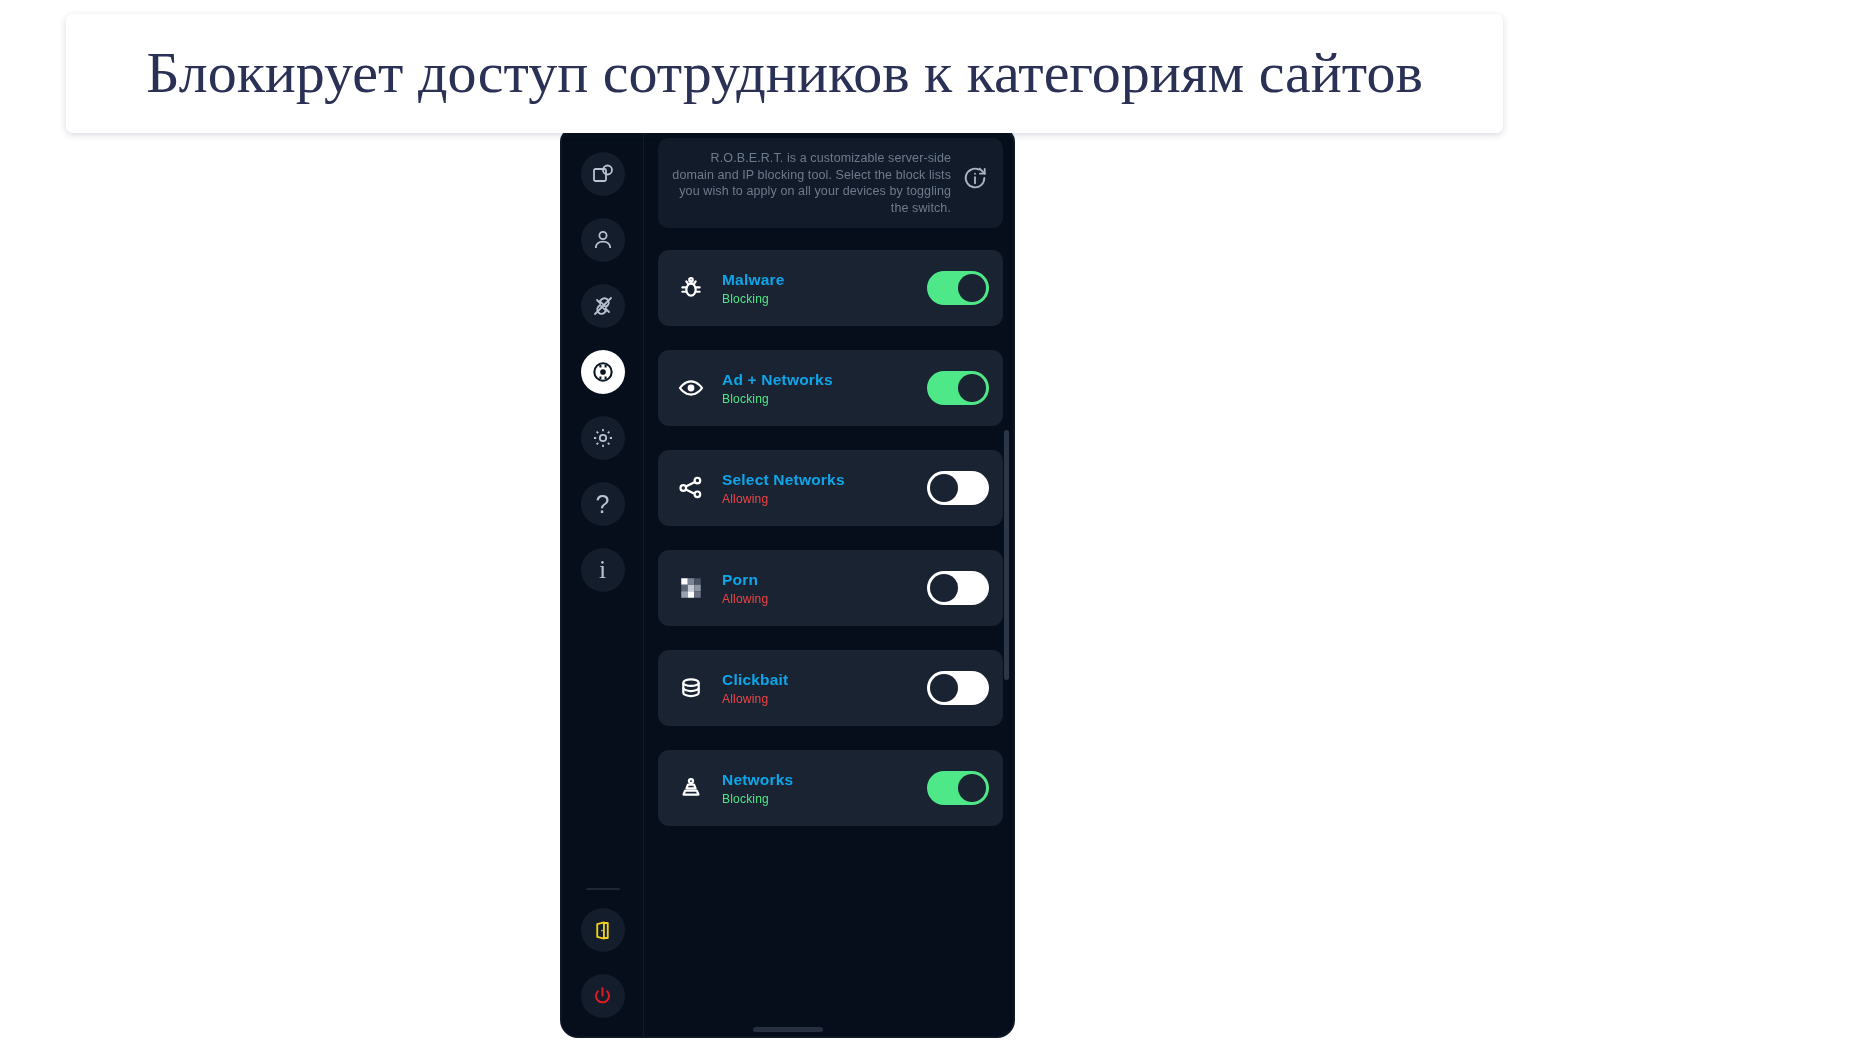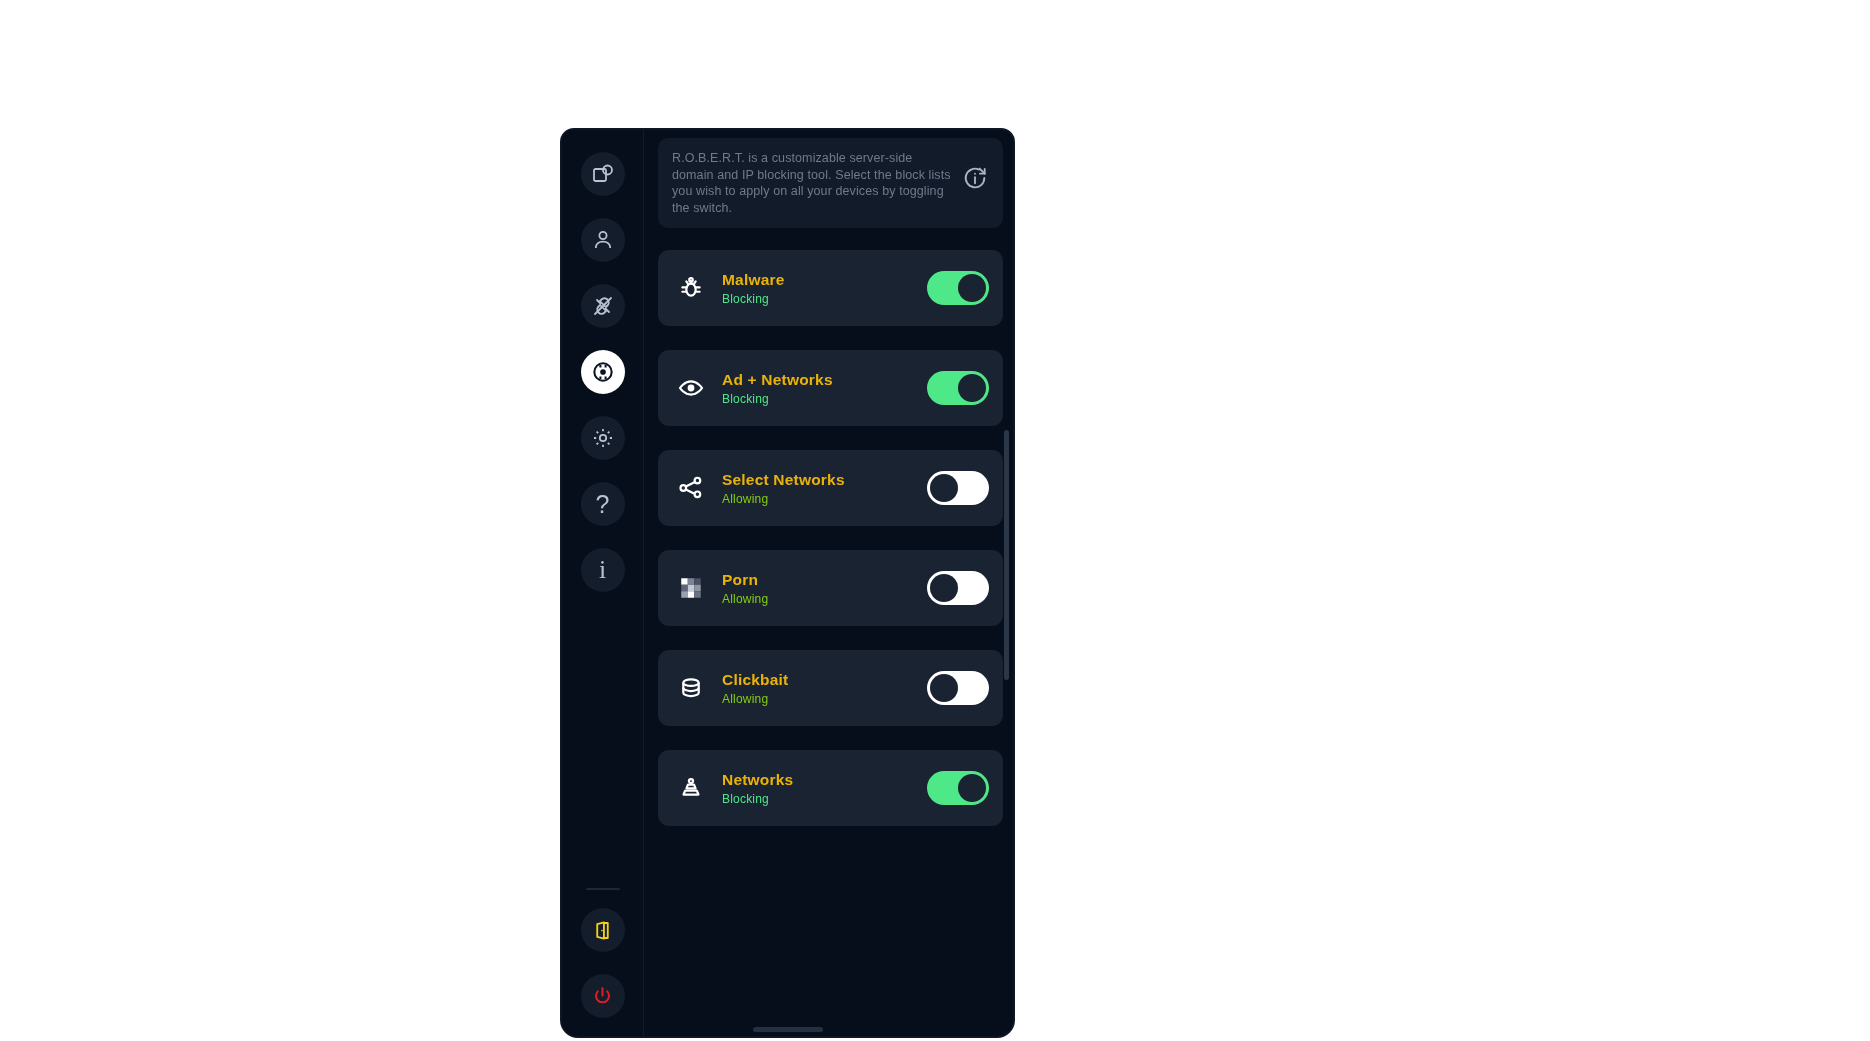--- a/index.html
+++ b/index.html
@@ -112,20 +112,21 @@
     margin-bottom: 22px;
     margin-top: 2px;
     min-height: 84px;
   }
   .info-text {
     flex: 1 1 auto;
     color: #6e7b8d;
     font-size: 12.5px;
     line-height: 16.5px;
     letter-spacing: 0.1px;
+    text-align: right;
   }
   .info-badge {
     flex: 0 0 auto;
     width: 28px;
     height: 28px;
     color: #aab4c2;
     margin-top: 14px;
   }
 
   
@@ -148,31 +149,31 @@
     justify-content: center;
     margin-right: 16px;
   }
   .row-labels {
     flex: 1 1 auto;
     display: flex;
     flex-direction: column;
     gap: 3px;
   }
   .row-title {
-    color: #eab308;
+    color: #0ea5e9;
     font-size: 15.5px;
     font-weight: bold;
     letter-spacing: 0.2px;
   }
   .row-status {
     font-size: 12px;
     letter-spacing: 0.2px;
   }
   .row-status.blocking { color: #4fe888; }
-  .row-status.allowing { color: #84cc16; }
+  .row-status.allowing { color: #ef4444; }
 
   
   .toggle {
     flex: 0 0 auto;
     width: 62px;
     height: 34px;
     border-radius: 17px;
     position: relative;
     display: block;
   }
@@ -455,14 +456,17 @@
         </div>
 
       <div class="scrollbar-track">
         <div class="scrollbar-thumb"></div>
       </div>
     </div>
 
     <div class="home-indicator"></div>
   </div>
 
+  <div class="banner">
+    <div class="banner-text">Блокирует доступ сотрудников к категориям сайтов</div>
+  </div>
 
 </div>
 
 </body></html>

